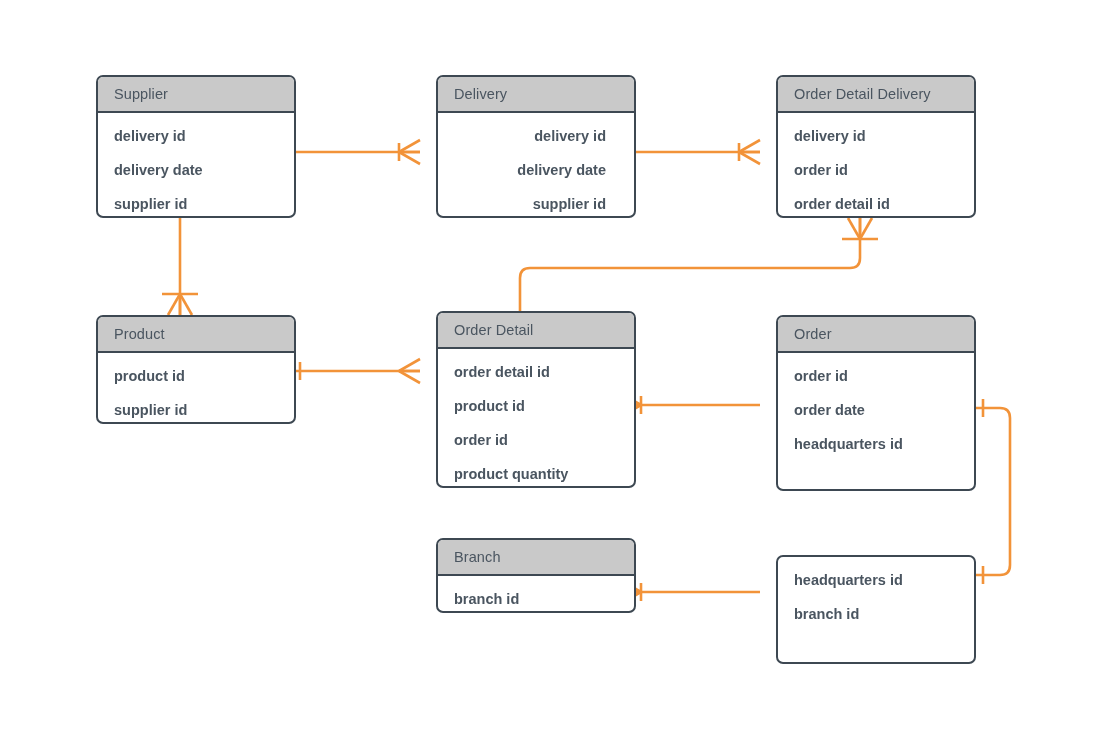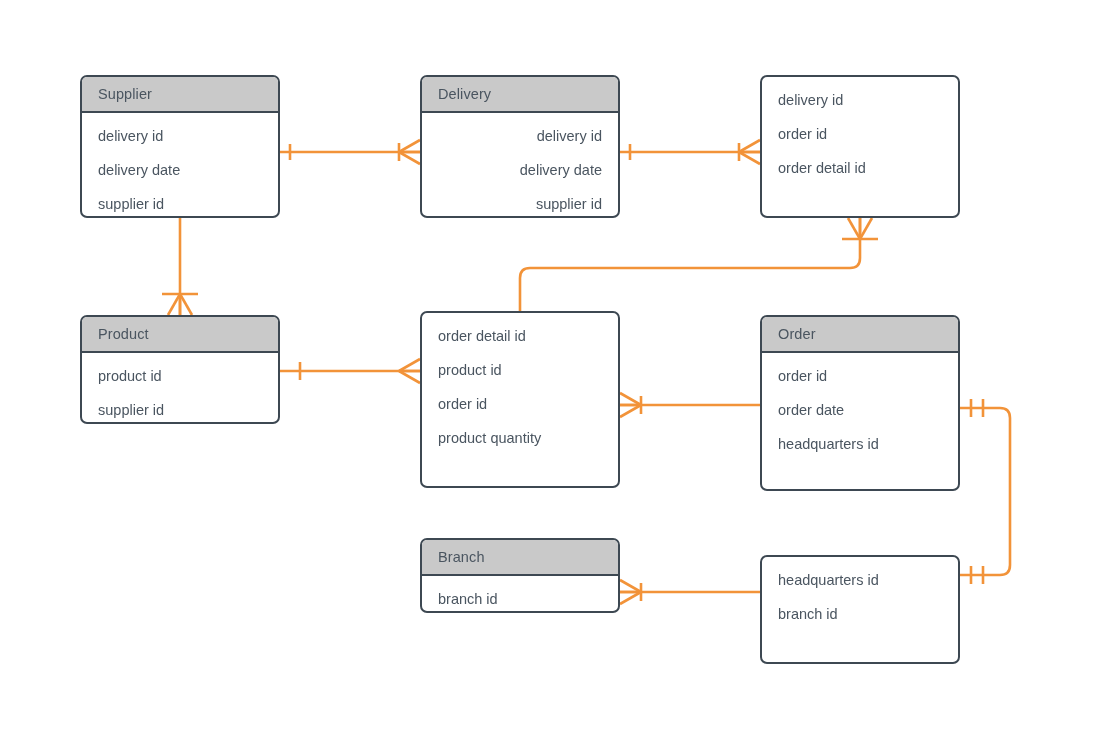--- a/index.html
+++ b/index.html
@@ -28,38 +28,40 @@
     pointer-events: none;
   }
   .entity {
     position: absolute;
     box-sizing: border-box;
     border: 2px solid #3d4852;
     border-radius: 7px;
     background: #ffffff;
     overflow: hidden;
     z-index: 2;
+    margin-left: 16px;
   }
   .entity-header {
     box-sizing: border-box;
     height: 36px;
     background: #c9c9c9;
     border-bottom: 2px solid #3d4852;
     display: flex;
     align-items: center;
     padding-left: 16px;
   }
   .entity-title {
     font-size: 14.5px;
     color: #4a5560;
     letter-spacing: .1px;
     white-space: nowrap;
   }
   .entity-body {
-    padding: 6px 0 8px 0;
+    padding: 6px 12px 8px 0;
+    font-weight: bold;
   }
   .attr {
     font-size: 14.5px;
     color: #4a5560;
     padding: 0 16px;
     line-height: 34px;
     white-space: nowrap;
   }
 </style>
 </head>
@@ -169,38 +171,44 @@
       <span class="entity-title">Delivery</span>
     </div>
     <div class="entity-body">
       <div class="attr">delivery id</div>
       <div class="attr">delivery date</div>
       <div class="attr">supplier id</div>
     </div>
   </div>
 
   <div class="entity" style="left:760px;top:75px;width:200px;height:143px;">
+    <div class="entity-header">
+      <span class="entity-title">Order Detail Delivery</span>
+    </div>
     <div class="entity-body">
       <div class="attr">delivery id</div>
       <div class="attr">order id</div>
       <div class="attr">order detail id</div>
     </div>
   </div>
 
   <div class="entity" style="left:80px;top:315px;width:200px;height:109px;">
     <div class="entity-header">
       <span class="entity-title">Product</span>
     </div>
     <div class="entity-body">
       <div class="attr">product id</div>
       <div class="attr">supplier id</div>
     </div>
   </div>
 
   <div class="entity" style="left:420px;top:311px;width:200px;height:177px;">
+    <div class="entity-header">
+      <span class="entity-title">Order Detail</span>
+    </div>
     <div class="entity-body">
       <div class="attr">order detail id</div>
       <div class="attr">product id</div>
       <div class="attr">order id</div>
       <div class="attr">product quantity</div>
     </div>
   </div>
 
   <div class="entity" style="left:760px;top:315px;width:200px;height:176px;">
     <div class="entity-header">

